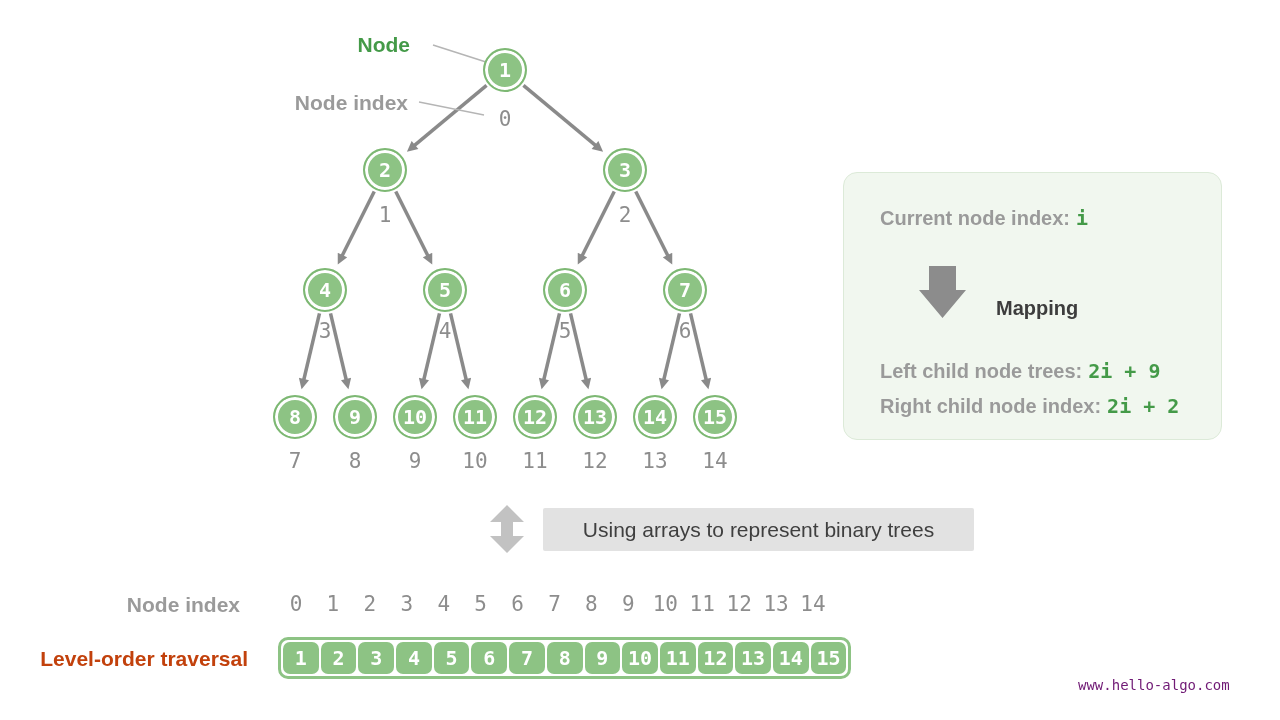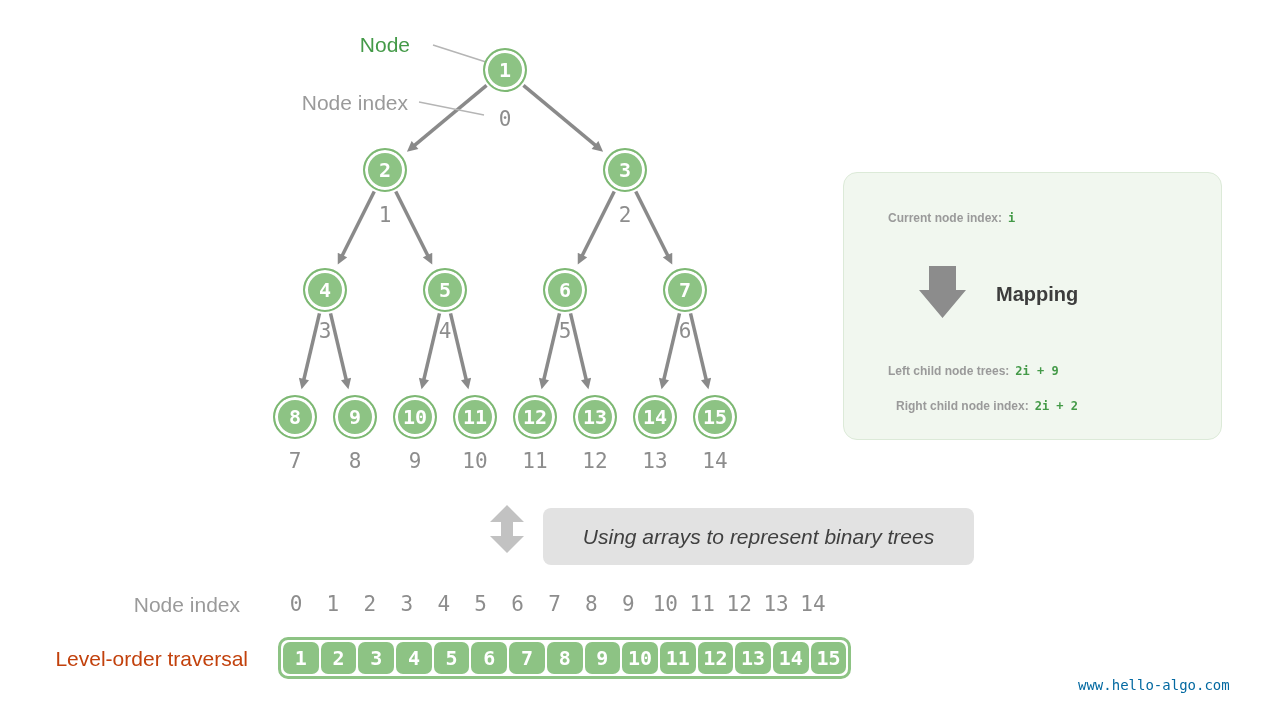--- a/index.html
+++ b/index.html
@@ -13,43 +13,43 @@
   .tree-node{
     position:absolute;width:44px;height:44px;box-sizing:border-box;border-radius:50%;
     background:#8dc384;border:2px solid #7db873;box-shadow:inset 0 0 0 3px #ffffff;
     display:flex;align-items:center;justify-content:center;
     color:#ffffff;font:700 20px "DejaVu Sans Mono",monospace;
   }
   .node-index{
     position:absolute;transform:translate(-50%,-50%);
     color:#8d8d8d;font:400 21px "DejaVu Sans Mono",monospace;white-space:nowrap;
   }
-  .diagram-label{position:absolute;font-size:21px;font-weight:400;white-space:nowrap;text-align:right;line-height:24px;}
+  .diagram-label{position:absolute;font-size:21px;font-weight:700;white-space:nowrap;text-align:right;line-height:24px;}
   #label-node{right:870px;top:33px;color:#449a48;}
   #label-node-index{right:872px;top:91px;color:#9a9a9a;}
 
   
   .panel{
     position:absolute;left:843px;top:172px;width:379px;height:268px;box-sizing:border-box;
     background:#f1f7ef;border:1px solid #dcead8;border-radius:14px;
   }
-  .panel-line{position:absolute;left:44px;font-size:12px;font-weight:700;color:#9a9a9a;line-height:24px;white-space:nowrap;}
+  .panel-line{position:absolute;left:36px;font-size:20px;font-weight:700;color:#9a9a9a;line-height:24px;white-space:nowrap;}
   .panel-line .code{font-family:"DejaVu Sans Mono",monospace;color:#449a48;font-weight:700;margin-left:6px;}
   #panel-line-current{top:33px;}
   #panel-line-left{top:186px;}
-  #panel-line-right{top:221px;margin-left:8px;}
+  #panel-line-right{top:221px;}
   #mapping-arrow{position:absolute;left:75px;top:93px;}
-  #mapping-text{position:absolute;left:152px;top:109px;font-size:20px;font-weight:700;color:#3d3d3d;line-height:24px;}
+  #mapping-text{position:absolute;left:152px;top:123px;font-size:20px;font-weight:700;color:#3d3d3d;line-height:24px;}
 
   
   #banner-arrow{position:absolute;left:490px;top:505px;}
   .banner{
-    position:absolute;left:543px;top:508px;width:431px;height:57px;
-    background:#e2e2e2;border-radius:8px;display:flex;align-items:center;justify-content:center;
-    font-size:21px;color:#3f3f3f;white-space:nowrap;font-style:italic;
+    position:absolute;left:543px;top:508px;width:431px;height:43px;
+    background:#e2e2e2;border-radius:2px;display:flex;align-items:center;justify-content:center;
+    font-size:21px;color:#3f3f3f;white-space:nowrap;
   }
 
   
   #bottom-index-label{right:1040px;top:592px;color:#9a9a9a;line-height:25px;}
   #traversal-label{right:1032px;top:646px;color:#c2410c;line-height:25px;}
   #index-row{position:absolute;left:0;top:592px;width:1280px;height:25px;}
   #index-row span{
     position:absolute;transform:translateX(-50%);line-height:25px;
     color:#8d8d8d;font:400 21px "DejaVu Sans Mono",monospace;
   }
@@ -57,21 +57,21 @@
     position:absolute;left:278px;top:637px;box-sizing:border-box;
     display:flex;gap:2px;padding:2px;background:#ffffff;
     border:3px solid #8dc384;border-radius:10px;
   }
   .array-cell{
     width:35.7px;height:32px;background:#8dc384;border-radius:7px;
     display:flex;align-items:center;justify-content:center;
     color:#ffffff;font:700 20px "DejaVu Sans Mono",monospace;
   }
 
-  .watermark{position:absolute;left:1078px;top:677px;color:#0369a1;font:400 14px "DejaVu Sans Mono",monospace;}
+  .watermark{position:absolute;left:1078px;top:677px;color:#701a75;font:400 14px "DejaVu Sans Mono",monospace;}
 </style>
 </head>
 <body>
 
 <div class="canvas">
 
   <svg id="edges" xmlns="http://www.w3.org/2000/svg">
     <defs>
       <marker id="arrowhead" viewBox="0 0 10 10" refX="1" refY="5" markerWidth="3.4" markerHeight="3" orient="auto">
         <path d="M0,0 L10,5 L0,10 Z" fill="#8a8a8a"></path>

